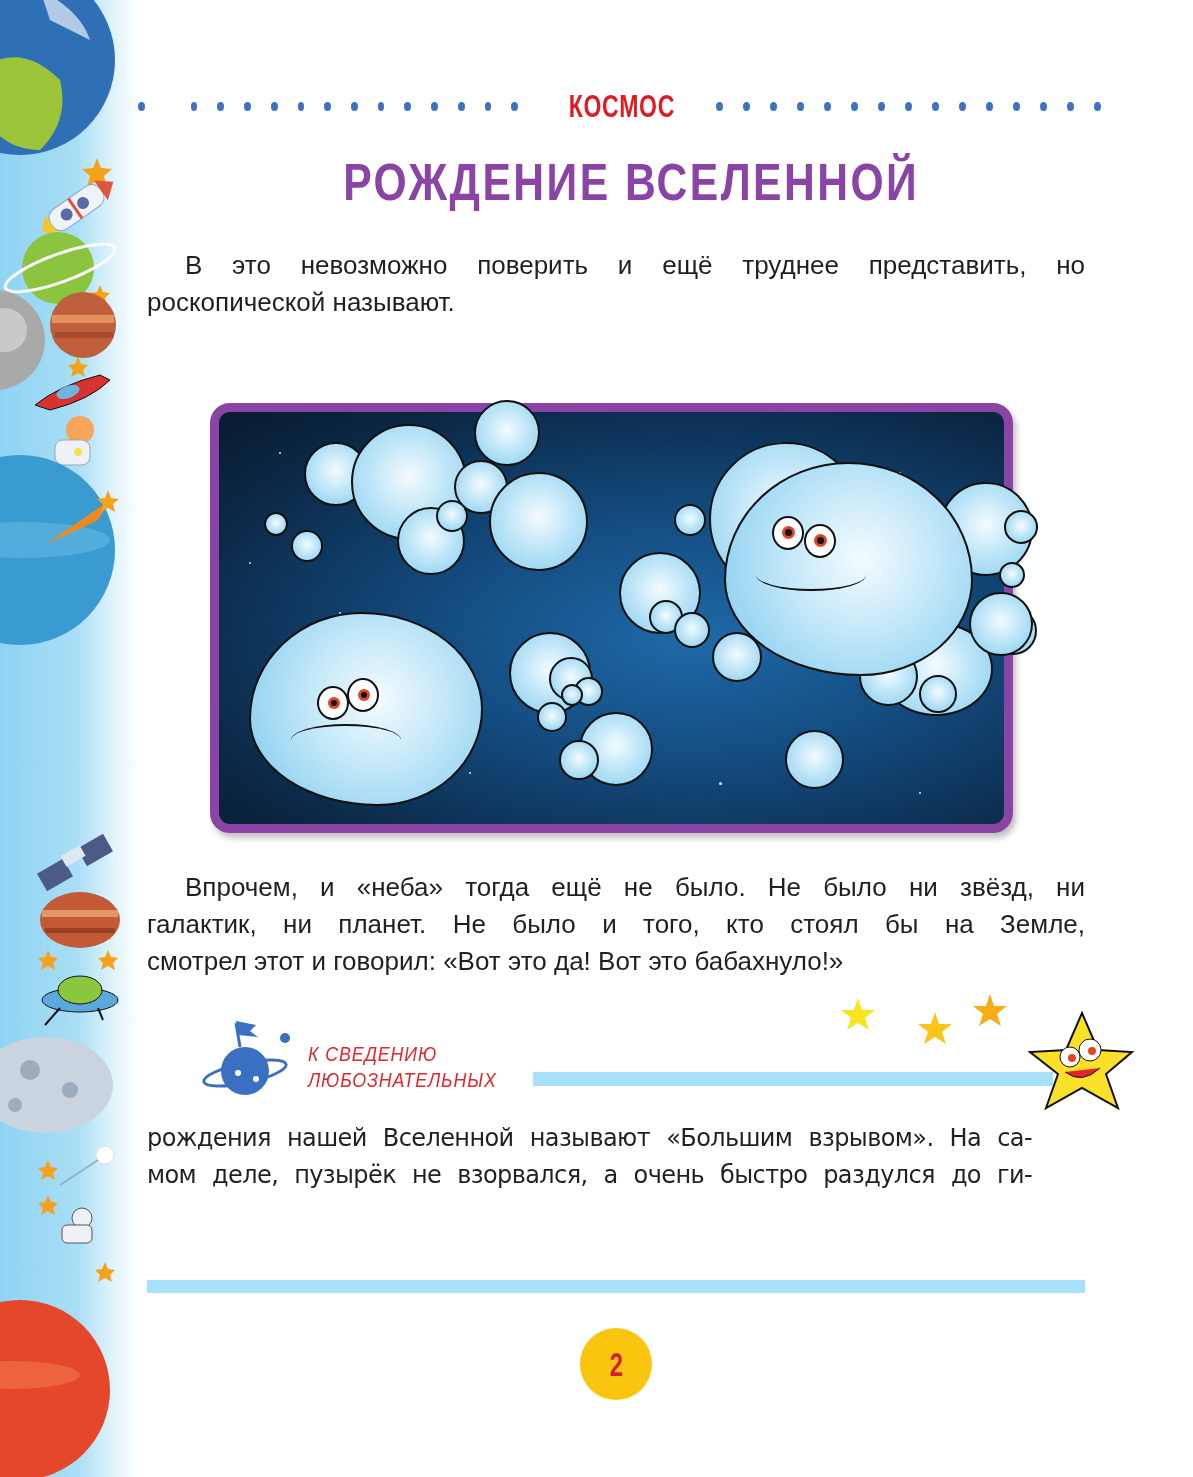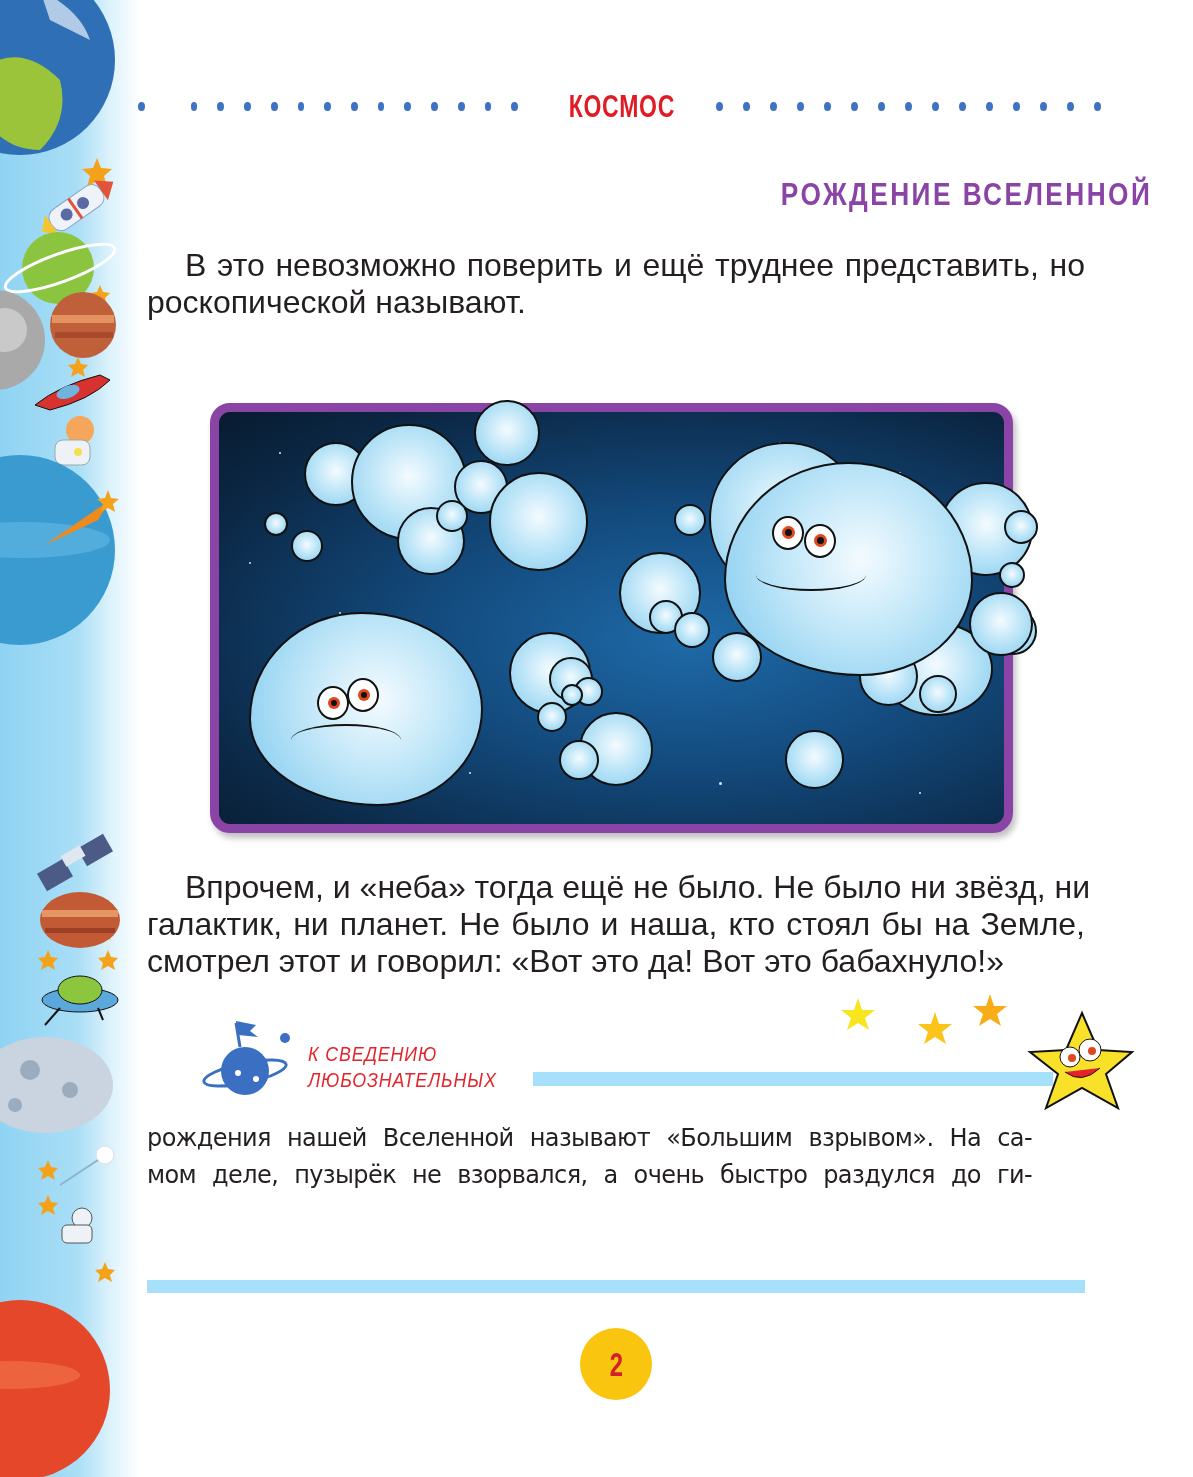--- a/index.html
+++ b/index.html
@@ -2,23 +2,23 @@
 <html><head>
 <meta charset="utf-8">
 <style>
   html,body{margin:0;padding:0;background:#fff;}
   body{width:1193px;height:1477px;position:relative;overflow:hidden;font-family:"Liberation Sans",sans-serif;}
   .sidebar{position:absolute;left:0;top:0;width:140px;height:1477px;background:linear-gradient(90deg,#8fd3f3 0%,#a9def6 55%,#dff3fc 80%,#ffffff 100%);overflow:hidden;}
   .header-row{position:absolute;left:138px;top:86px;width:960px;height:40px;display:flex;align-items:center;}
   .dots{display:flex;gap:0;align-items:center;}
   .dot{width:7px;height:9px;border-radius:50%;background:#3f72c2;margin-right:20px;}
   .section-label{color:#e01b24;font-family:"Liberation Sans",sans-serif;font-weight:bold;font-size:32px;letter-spacing:1px;transform:scaleX(0.72);transform-origin:center;margin:0 8px;white-space:nowrap;}
-  .title{position:absolute;left:0;width:1193px;top:176px;text-align:right;color:#8a44a6;font-family:"Liberation Sans",sans-serif;font-weight:bold;font-size:32px;letter-spacing:3px;}
+  .title{position:absolute;left:0;width:1193px;top:152px;text-align:center;color:#8a44a6;font-family:"Liberation Sans",sans-serif;font-weight:bold;font-size:52px;letter-spacing:3px;}
   .title span{display:inline-block;transform:scaleX(0.82);transform-origin:center;margin-left:70px;}
-  .para{position:absolute;left:147px;width:938px;font-family:"Liberation Sans",sans-serif;font-size:32px;line-height:37px;color:#231f20;text-align:justify;text-align-last:left;}
+  .para{position:absolute;left:147px;width:938px;font-family:"Liberation Sans",sans-serif;font-size:26px;line-height:37px;color:#231f20;text-align:justify;text-align-last:left;}
   .para .line{display:block;text-align:justify;text-align-last:justify;white-space:nowrap;}
   .para .line.last{text-align-last:left;}
   .indent{padding-left:38px;}
   .illus{position:absolute;left:210px;top:403px;width:803px;height:430px;border:9px solid #8a44a6;border-radius:20px;box-sizing:border-box;background:radial-gradient(ellipse at 60% 55%,#1e6aa8 0%,#134a7d 40%,#0b2744 80%,#081b30 100%);overflow:visible;box-shadow:3px 5px 6px rgba(0,0,0,0.25);}
   .illus-inner{position:absolute;inset:0;border-radius:12px;overflow:hidden;}
   .bubble{position:absolute;border-radius:50%;background:radial-gradient(circle at 50% 45%,#f4fbff 0%,#bfe6f8 45%,#86cdef 100%);border:2px solid #111;}
   .star-dot{position:absolute;width:2px;height:2px;background:#cfe9ff;border-radius:50%;}
   .info-head{position:absolute;left:200px;top:1013px;width:900px;height:90px;}
   .info-label{position:absolute;left:108px;top:28px;color:#e3242b;font-family:"Liberation Sans",sans-serif;font-size:21px;line-height:26px;letter-spacing:1px;transform:scaleX(0.85);transform-origin:left;font-style:italic;}
   .bar{position:absolute;background:#a6e0fa;}
@@ -286,21 +286,21 @@
         <div style="position:absolute;left:8px;top:8px;width:13px;height:13px;border-radius:50%;background:#e0471f;">
           <div style="margin:3px;width:7px;height:7px;border-radius:50%;background:#111;"></div>
         </div>
       </div>
     <div style="position:absolute;left:30px;top:95px;width:110px;height:30px;border-bottom:2px solid #111;border-radius:0 0 50% 50%;"></div>
   </div>
 </div>
 
 <div class="para" style="top:869px;">
   <span class="line indent">Впрочем, и «неба» тогда ещё не было. Не было ни звёзд, ни</span>
-  <span class="line">галактик, ни планет. Не было и наша, кто стоял бы на Земле,</span>
+  <span class="line">галактик, ни планет. Не было и того, кто стоял бы на Земле,</span>
   <span class="line last">смотрел этот и говорил: «Вот это да! Вот это бабахнуло!»</span>
 </div>
 
 <svg style="position:absolute;left:820px;top:980px;" width="373" height="140">
   <polygon points="38,18 42,30 55,30 45,38 49,50 38,43 27,50 31,38 21,30 34,30" fill="#f7e51d"></polygon>
   <polygon points="115,32 119,44 132,44 122,52 126,64 115,57 104,64 108,52 98,44 111,44" fill="#fbc41a"></polygon>
   <polygon points="170,14 174,26 187,26 177,34 181,46 170,39 159,46 163,34 153,26 166,26" fill="#f8ad16"></polygon>
   <g>
     <polygon points="262,33 278,70 312,72 286,94 298,128 262,108 226,128 238,94 210,72 246,70" fill="#f9e12a" stroke="#111" stroke-width="2"></polygon>
     <circle cx="250" cy="77" r="10" fill="#fff" stroke="#111"></circle>

